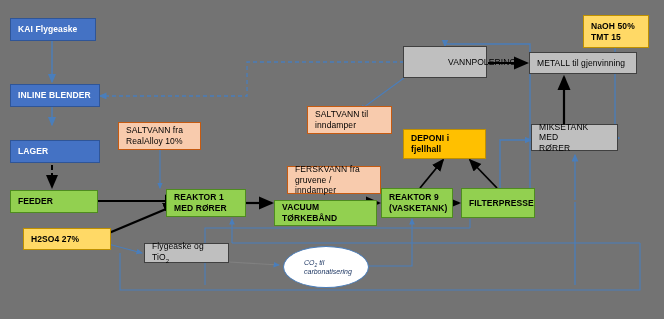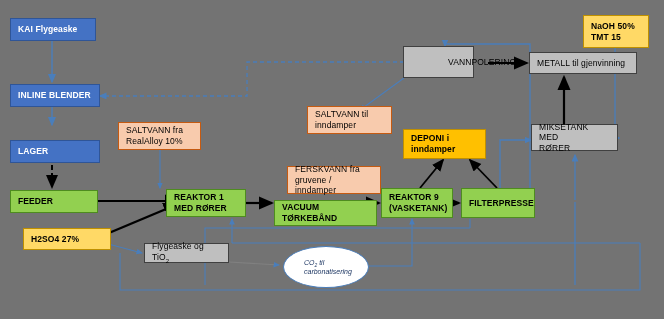--- a/index.html
+++ b/index.html
@@ -167,24 +167,24 @@
     <span>SALTVANN til
 inndamper</span>
   </div>
 
   <div class="node peach" style="left:287px;top:142px;width:94px;height:28px;margin-top:24px;">
     <span>FERSKVANN fra
 gruvene / inndamper</span>
   </div>
 
   <div class="node gold" style="left:403px;top:129px;width:83px;height:30px;">
-    <span>DEPONI i inndamper</span>
-  </div>
-
-  <div class="node gray" style="left:403px;top:46px;width:71px;height:32px;padding-left:44px;">
+    <span>DEPONI i fjellhall</span>
+  </div>
+
+  <div class="node gray" style="left:403px;top:46px;width:84px;height:32px;padding-left:44px;">
     <span>VANNPOLERING</span>
   </div>
 
   <div class="node gray" style="left:529px;top:52px;width:108px;height:22px;">
     <span>METALL til gjenvinning</span>
   </div>
 
   <div class="node yellow" style="left:583px;top:15px;width:66px;height:33px;">
     <span>NaOH 50%
 TMT 15</span>

